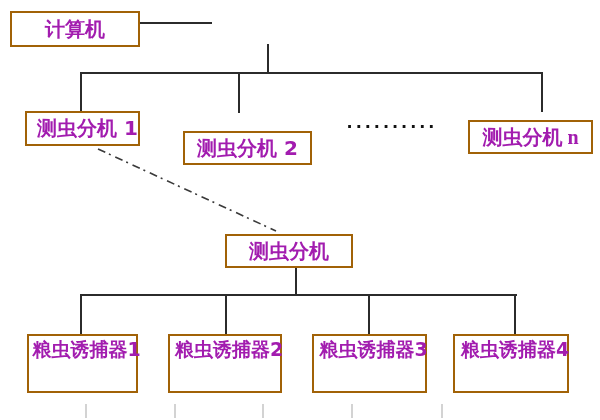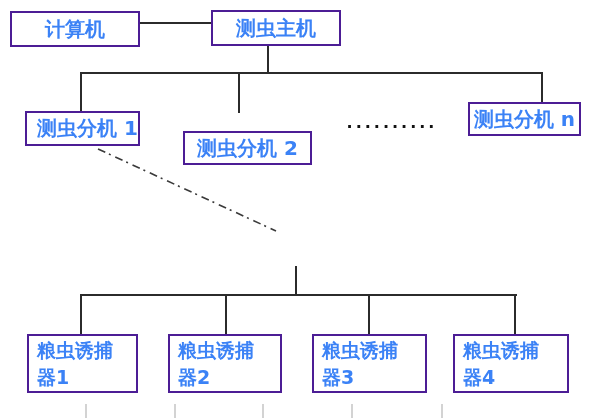--- a/index.html
+++ b/index.html
@@ -10,32 +10,32 @@
     overflow: hidden;
   }
   #stage {
     position: relative;
     width: 600px; height: 420px;
     background: #ffffff;
   }
   .box {
     position: absolute;
     box-sizing: border-box;
-    border: 2px solid #4c1d95;
+    border: 2px solid #a16207;
     background: #ffffff;
-    color: #3b82f6;
+    color: #a21caf;
     font-weight: bold;
     font-size: 20px;
     display: flex;
     align-items: center;
     justify-content: center;
     white-space: nowrap;
   }
   .box.trap {
-    flex-direction: column;
+    flex-direction: row;
     align-items: flex-start;
     justify-content: center;
     padding-left: 8px;
     font-size: 19px;
     line-height: 27px;
   }
   .hline, .vline {
     position: absolute;
     background: #2b2b2b;
   }
@@ -83,35 +83,35 @@
   <div class="vline" style="left:295px; top:266px; height:30px;"></div>
   <div class="hline" style="left:80px; top:294px; width:437px;"></div>
   <div class="vline" style="left:80px; top:294px; height:42px;"></div>
   <div class="vline" style="left:225px; top:294px; height:42px;"></div>
   <div class="vline" style="left:368px; top:294px; height:42px;"></div>
   <div class="vline" style="left:514px; top:294px; height:42px;"></div>
 
   <div class="box" style="left:10px; top:11px; width:130px; height:36px;">
     <span>计算机</span>
   </div>
-  <div class="box" style="left:211px; top:10px; width:130px; height:36px;">
-    <span>测虫主机</span>
-  </div>
 
   <div class="box" style="left:25px; top:111px; width:115px; height:35px;justify-content:flex-end;">
     <span>测虫分机 1</span>
   </div>
   <div class="box" style="left:183px; top:111px; width:129px; height:34px;margin-top:20px;">
     <span>测虫分机 2</span>
   </div>
   <div id="ellipsis">··········</div>
-  <div class="box" style="left:468px; top:102px; width:113px; height:34px;">
+  <div class="box" style="left:468px; top:120px; width:125px; height:34px;font-family:Liberation Serif, serif;">
     <span>测虫分机 n</span>
   </div>
 
+  <div class="box" style="left:225px; top:234px; width:128px; height:34px;">
+    <span>测虫分机</span>
+  </div>
 
   <div class="box trap" style="left:27px; top:334px; width:111px; height:59px;">
     <span>粮虫诱捕</span>
     <span>器1</span>
   </div>
   <div class="box trap" style="left:168px; top:334px; width:114px; height:59px;">
     <span>粮虫诱捕</span>
     <span>器2</span>
   </div>
   <div class="box trap" style="left:312px; top:334px; width:115px; height:59px;">

